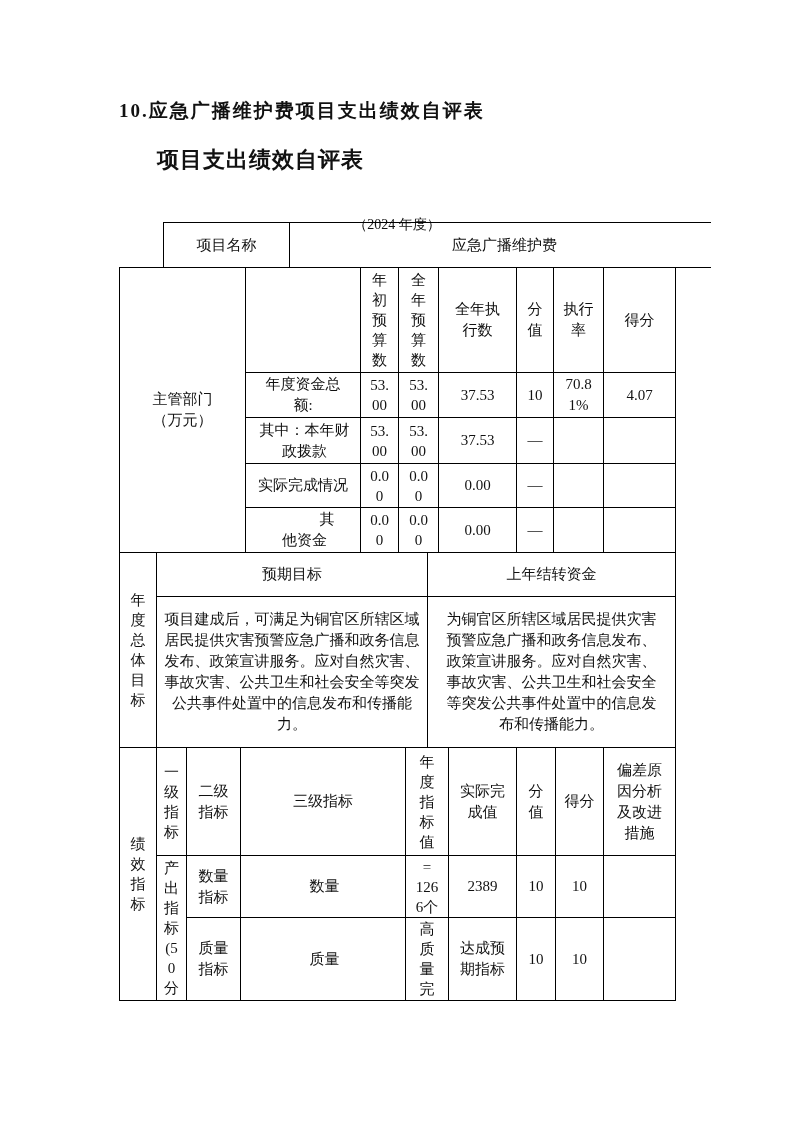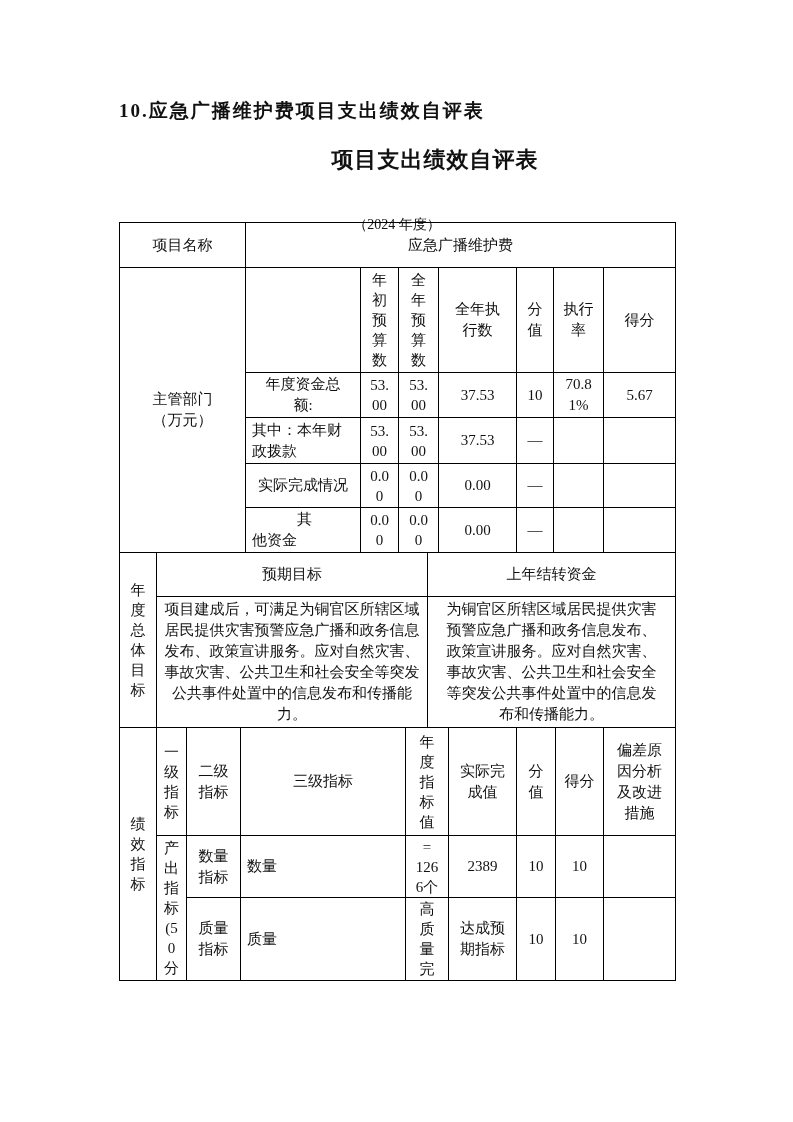--- a/index.html
+++ b/index.html
@@ -6,46 +6,46 @@
   #page{
     position:relative;width:711px;height:1122px;background:#fff;
     font-family:"Liberation Serif","DejaVu Serif",serif;color:#111;
     overflow:hidden;
   }
   .heading{
     position:absolute;left:119px;top:98px;
     font-size:19px;font-weight:bold;letter-spacing:2px;white-space:nowrap;
   }
   .title{
-    position:absolute;left:119px;top:145px;width:556px;text-align:center;
+    position:absolute;left:119px;top:145px;width:556px;text-align:left;
     font-size:22px;font-weight:bold;letter-spacing:1px;transform:translateX(38px);
   }
   .subtitle{
     position:absolute;left:119px;top:180px;width:556px;text-align:center;
     font-size:14px;
     margin-top:36px;
   }
   #tables{position:absolute;left:119px;top:222px;width:556px;}
   table.t{
     border-collapse:collapse;table-layout:fixed;width:556px;margin-top:-1px;
   }
-  table.t:first-child{margin-top:0;}
+  table.t:first-child{margin-top:0;margin-left:44px;}
   .t td{
     border:1px solid #000;
     text-align:center;vertical-align:middle;
     font-size:15px;line-height:21px;
     white-space:pre-line;
     padding:1px 3px;
     box-sizing:border-box;
     overflow:hidden;
   }
-  .t td.left{text-align:left;padding-left:6px;margin-left:23px;}
+  .t td.left{text-align:center;padding-left:6px;margin-left:23px;}
   .t td.v{padding:0;line-height:20px;}
   .t td.tight{padding:0;line-height:20px;}
-  .t td.para{line-height:21px;padding:2px 4px;}
+  .t td.para{line-height:21px;padding:12px 4px;}
   .t td.para-r{padding:2px 18px;}
 </style>
 </head>
 <body>
 
 <div id="page">
 
   <div class="heading">10.应急广播维护费项目支出绩效自评表</div>
   <div class="title">项目支出绩效自评表</div>
   <div class="subtitle">（2024 年度）</div>
@@ -105,21 +105,21 @@
         <td>年度资金总
 额:</td>
         <td class="v">53.
 00</td>
         <td class="v">53.
 00</td>
         <td>37.53</td>
         <td>10</td>
         <td>70.8
 1%</td>
-        <td>5.67</td>
+        <td>4.07</td>
       </tr>
       <tr style="height:46px">
         <td class="left">其中：本年财
 政拨款</td>
         <td class="v">53.
 00</td>
         <td class="v">53.
 00</td>
         <td>37.53</td>
         <td>—</td>

